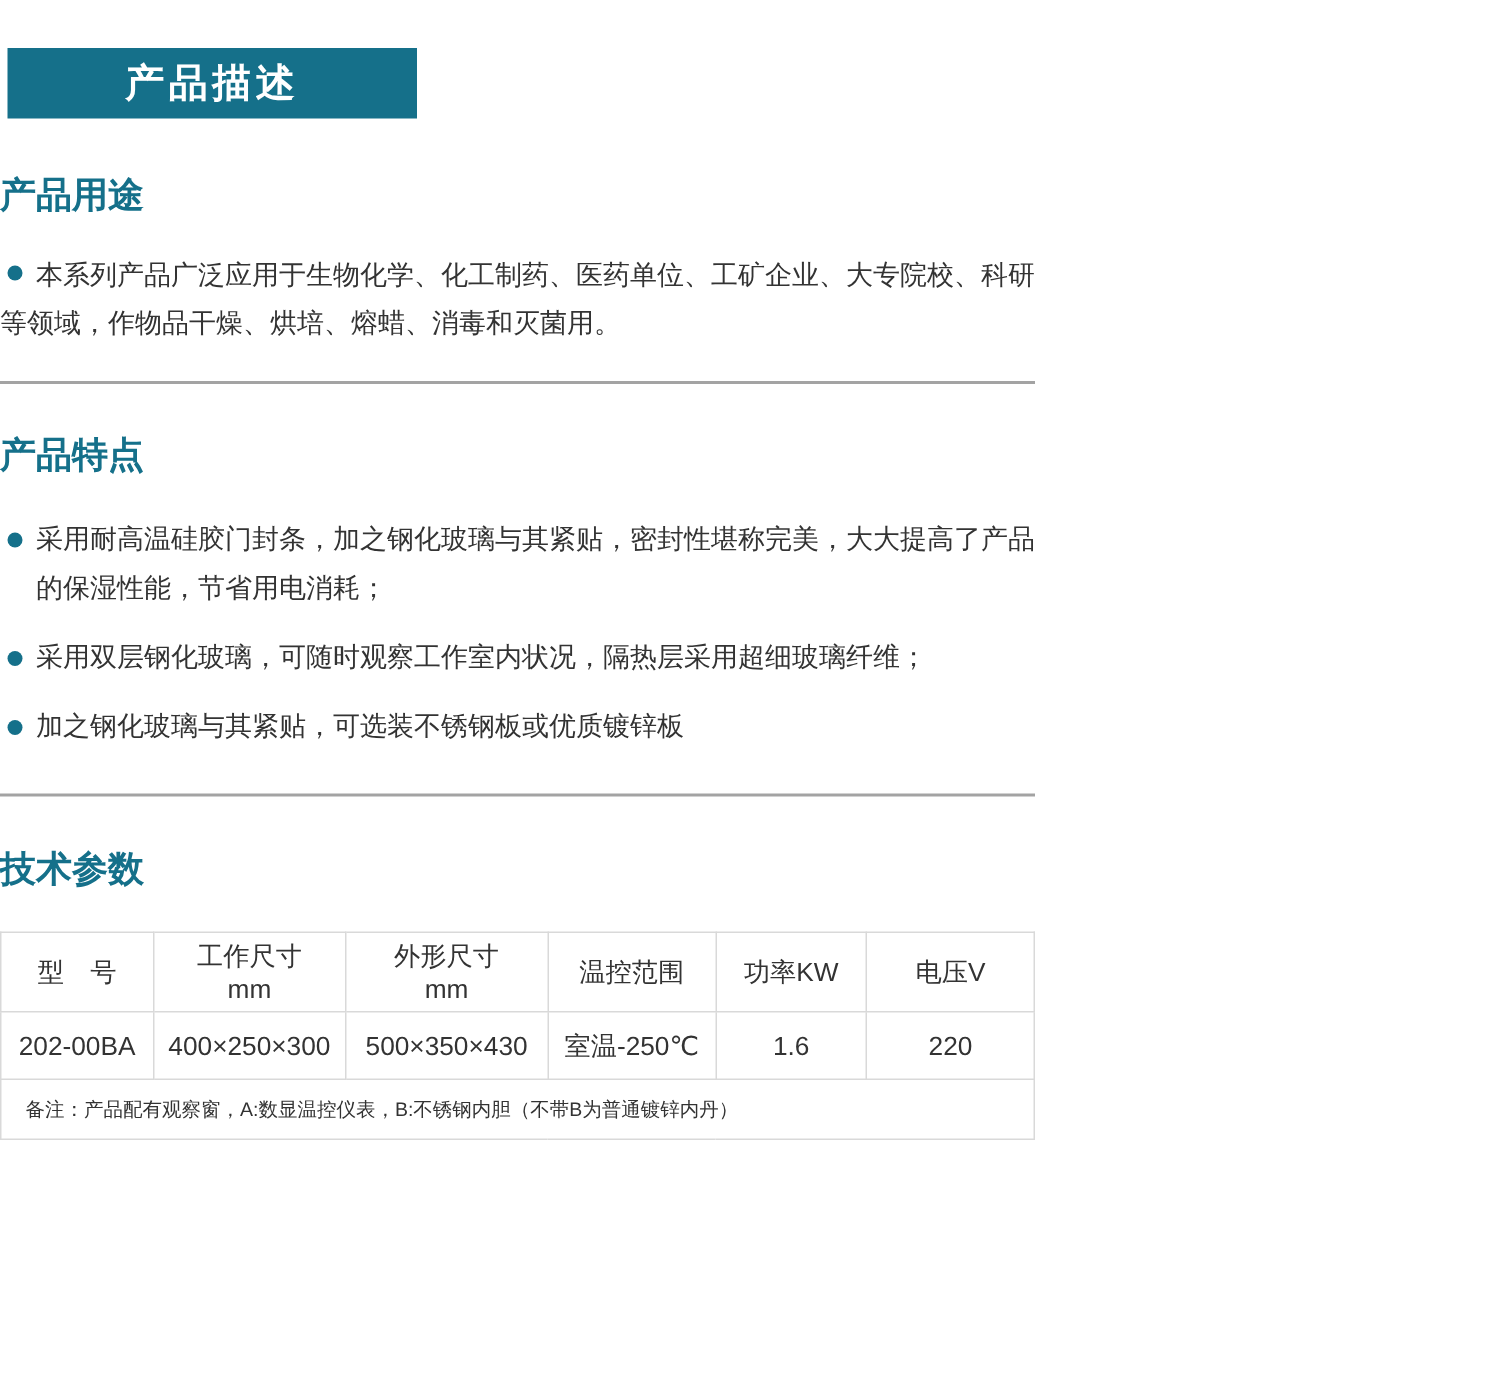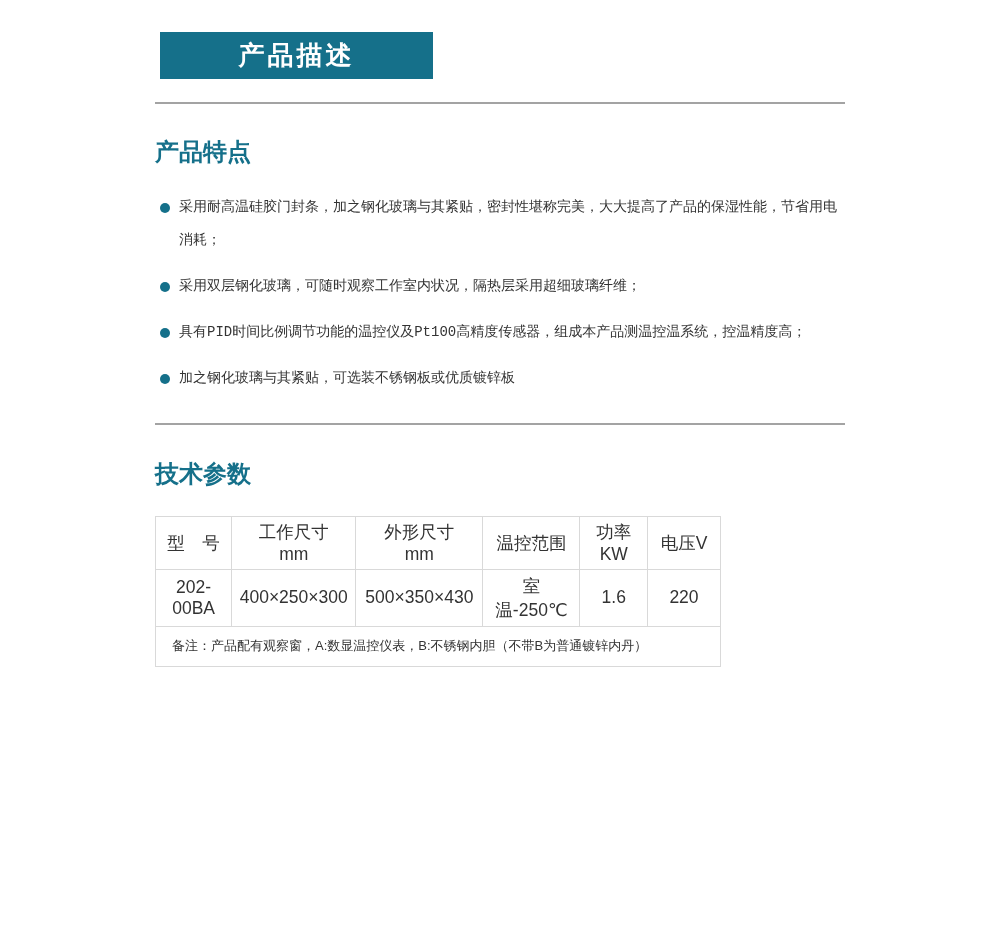--- a/index.html
+++ b/index.html
@@ -2,21 +2,21 @@
 <html><head>
 <meta charset="utf-8">
 <style>
   * { margin:0; padding:0; box-sizing:border-box; }
   html,body { background:#ffffff; }
   .page {
     width:1000px; height:933px; background:#ffffff; overflow:hidden;
     font-family:"Liberation Sans","DejaVu Sans",sans-serif;
     color:#333333;
   }
-  .content { width:690px; margin-left:155px; }
+  .content { width:690px; }
 
   
   .banner {
     margin:32px 0 0 5px;
     width:273px; height:47px;
     background:#15708a;
     display:flex; align-items:center; justify-content:center;
   }
   .banner-title {
     color:#ffffff; font-size:26px; font-weight:bold; letter-spacing:3px;
@@ -40,32 +40,31 @@
   }
 
   .divider {
     border:none; border-top:2px solid #a3a3a3; margin-top:23px;
   }
   .divider-2 { margin-top:28px; }
 
   
   .feature-list { list-style:none; margin-top:24px; }
   .feature-item {
-    display:flex; font-size:14px; line-height:33px; color:#333333;
+    display:flex; font-size:18px; line-height:33px; color:#333333;
     margin-bottom:13px;
-    font-family:Liberation Mono, monospace;
   }
   .dot-li {
     flex-shrink:0; width:10px; height:10px; border-radius:50%;
     background:#15708a; margin:12px 9px 0 5px;
   }
 
   
   .spec-table {
-    margin-top:27px; width:566px; border-collapse:collapse;
+    margin-top:27px; width:690px; border-collapse:collapse;
     font-size:17.5px; color:#333333;
   }
   .spec-table td {
     border:1px solid #d9d9d9; text-align:center; vertical-align:middle;
     padding:4px 6px;
   }
   .spec-table .th-row td { height:50px; white-space:pre-line; line-height:22px; }
   .spec-table .val-row td { height:45px; }
   .spec-table .note-cell {
     text-align:left; height:40px; padding-left:16px; font-size:13px;
@@ -74,38 +73,36 @@
 </head>
 <body>
 
 <div class="page">
   <div class="content">
 
     <div class="banner">
       <span class="banner-title">产品描述</span>
     </div>
 
+    <h2 class="section-heading h-usage">产品用途</h2>
 
+    <p class="usage-text"><span class="dot-inline"></span><span>本系列产品广泛应用于生物化学、化工制药、医药单位、工矿企业、大专院校、科研等领域，作物品干燥、烘培、熔蜡、消毒和灭菌用。</span></p>
 
     <hr class="divider">
 
     <h2 class="section-heading h-feature">产品特点</h2>
 
     <ul class="feature-list">
       <li class="feature-item">
         <span class="dot-li"></span>
         <span>采用耐高温硅胶门封条，加之钢化玻璃与其紧贴，密封性堪称完美，大大提高了产品的保湿性能，节省用电消耗；</span>
       </li>
       <li class="feature-item">
         <span class="dot-li"></span>
         <span>采用双层钢化玻璃，可随时观察工作室内状况，隔热层采用超细玻璃纤维；</span>
-      </li>
-      <li class="feature-item">
-        <span class="dot-li"></span>
-        <span>具有PID时间比例调节功能的温控仪及Pt100高精度传感器，组成本产品测温控温系统，控温精度高；</span>
       </li>
       <li class="feature-item">
         <span class="dot-li"></span>
         <span>加之钢化玻璃与其紧贴，可选装不锈钢板或优质镀锌板</span>
       </li>
     </ul>
 
     <hr class="divider divider-2">
 
     <h2 class="section-heading h-specs">技术参数</h2>

